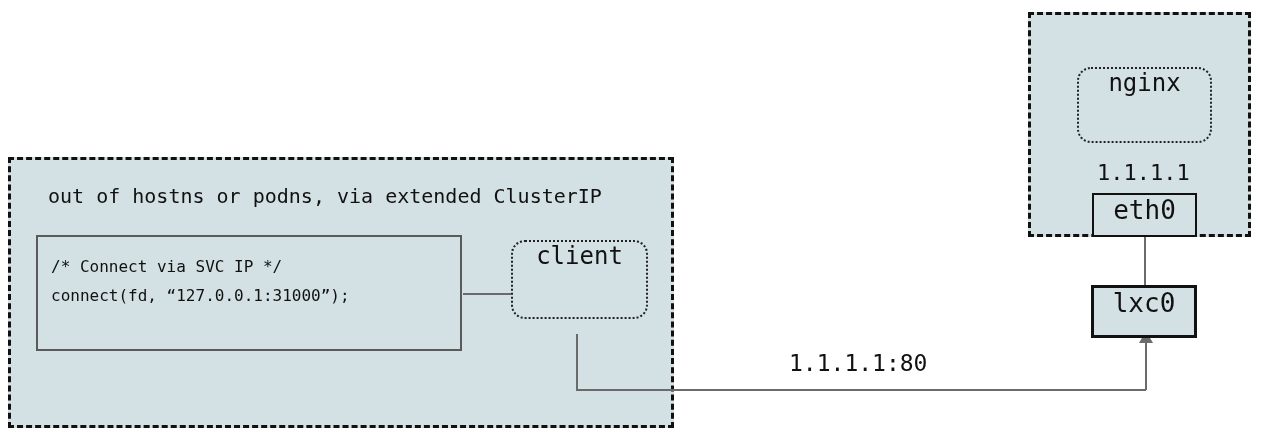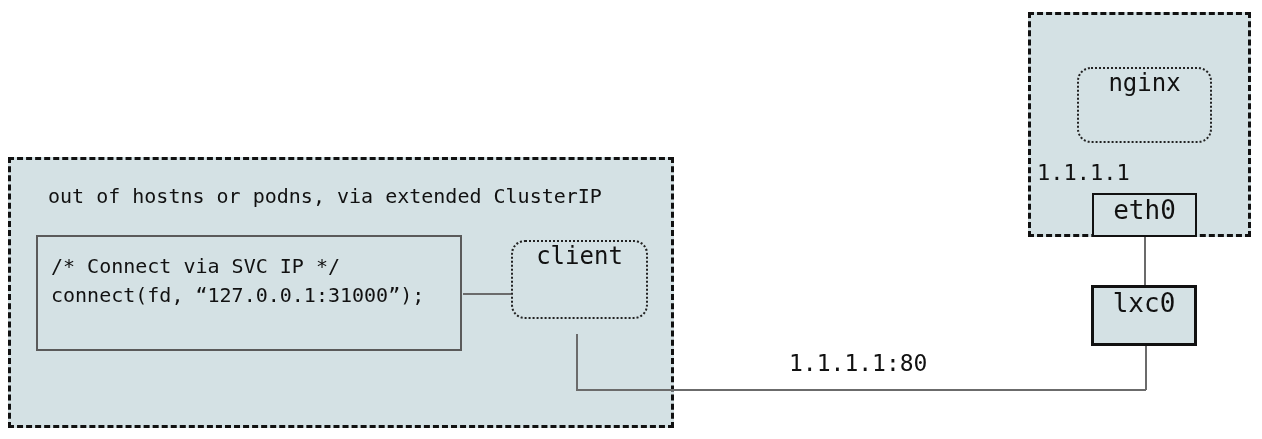--- a/index.html
+++ b/index.html
@@ -33,57 +33,57 @@
     white-space: nowrap;
   }
 
   #code-box {
     position: absolute;
     left: 36px; top: 235px;
     width: 426px; height: 116px;
     border: 2px solid #5a5a5a;
     box-sizing: border-box;
     padding: 15px 0 0 13px;
-    font-size: 20px;
+    font-size: 16px;
     line-height: 29px;
     white-space: pre;
   }
 
   
   .proc-box {
     position: absolute;
     border: 2px dotted #222222;
     border-radius: 14px;
     box-sizing: border-box;
     display: flex;
     justify-content: center;
     font-size: 24px;
   }
   #client-box { left: 511px; top: 240px; width: 137px; height: 79px; }
   #nginx-box  { left: 1077px; top: 67px; width: 135px; height: 76px; }
 
   #pod-ip {
     position: absolute;
-    left: 1037px; top: 160px;
+    left: 1097px; top: 160px;
     font-size: 22px;
     white-space: nowrap;
   }
 
   
   .iface-box {
     position: absolute;
     background: #d4e1e4;
     box-sizing: border-box;
     display: flex;
     align-items: flex-start;
     justify-content: center;
     font-size: 26px;
   }
   #eth0-box { left: 1092px; top: 193px; width: 105px; height: 44px; border: 2px solid #111111; z-index: 3; }
-  #lxc0-box { left: 1091px; top: 285px; width: 106px; height: 61px; border: 3px solid #111111; z-index: 3; }
+  #lxc0-box { left: 1091px; top: 285px; width: 106px; height: 53px; border: 3px solid #111111; z-index: 3; }
 
   
   .line {
     position: absolute;
     background: #6b6b6b;
     z-index: 2;
   }
   #conn-code-client { left: 463px; top: 293px; width: 48px;  height: 2px; }
   #conn-client-down { left: 576px; top: 334px; width: 2px;   height: 56px; }
   #conn-flow-horiz  { left: 576px; top: 389px; width: 570px; height: 2px; }

